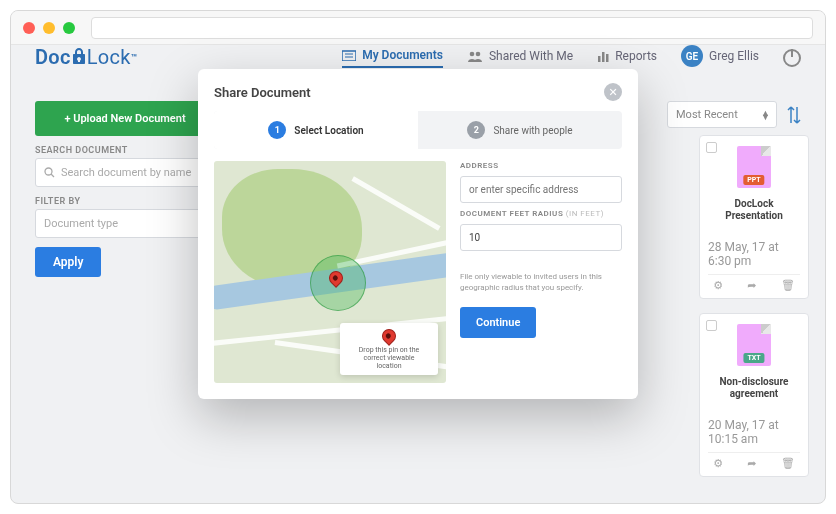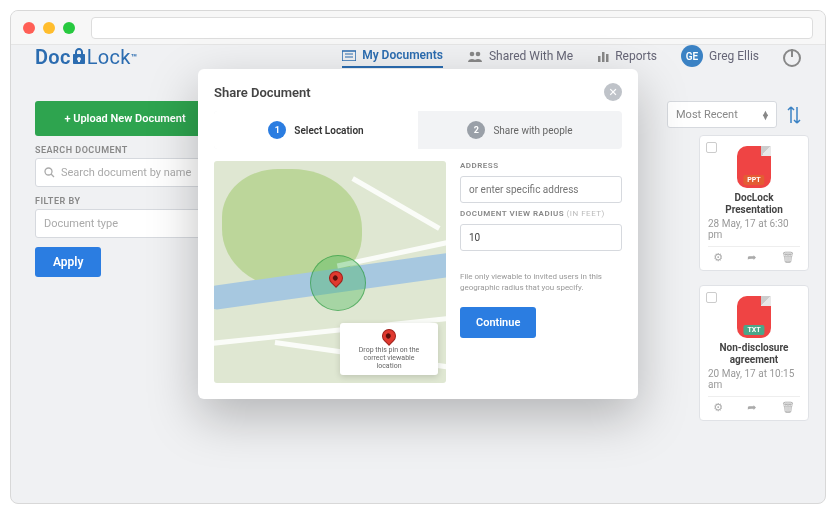--- a/index.html
+++ b/index.html
@@ -25,26 +25,26 @@
 .label{font-size:9px;letter-spacing:.5px;color:#888;font-weight:600;margin-top:6px}
 .field{display:flex;align-items:center;background:#fff;border:1px solid #d6d9de;border-radius:3px;padding:7px 8px;font-size:11px;color:#aaa;gap:6px}
 .apply{background:#2b7de1;color:#fff;border:none;font-size:12px;font-weight:600;padding:8px 18px;border-radius:3px;margin-top:6px;width:66px}
 .grid{flex:1;position:relative}
 .sortrow{display:flex;justify-content:flex-end;align-items:center;gap:10px;margin-bottom:12px}
 .sort{background:#fff;border:1px solid #d6d9de;border-radius:3px;padding:6px 24px 6px 8px;font-size:11px;color:#888;width:110px;position:relative}
 .sort::after{content:"";position:absolute;right:8px;top:50%;transform:translateY(-50%);font-size:9px;color:#888;line-height:.5;letter-spacing:-2px}
 .sort::after{content:"▲\A▼";white-space:pre}
 .sorticon{color:#3b82c4;font-size:16px}
 .card{width:110px;background:#fff;border:1px solid #e0e2e6;border-radius:4px;padding:10px 8px 6px;display:flex;flex-direction:column;align-items:center;position:relative;font-size:10px;color:#666}
-.doc-icon{width:34px;height:42px;background:#ef4444;border-radius:10px;position:relative;margin-bottom:4px}
+.doc-icon{width:34px;height:42px;background:#f0abfc;border-radius:2px;position:relative;margin-bottom:10px}
 .doc-icon::before{content:"";position:absolute;top:0;right:0;width:10px;height:10px;background:linear-gradient(135deg,#ccc 50%,#e8e8e8 50%)}
 .badge{position:absolute;bottom:3px;left:50%;transform:translateX(-50%);font-size:7px;font-weight:700;color:#fff;padding:1px 4px;border-radius:2px}
 .badge.ppt{background:#e35d33}.badge.txt{background:#4aa789}.badge.rtf{background:#3b82c4}
 .card .title{font-size:10px;color:#444;text-align:center;font-weight:700;line-height:1.2}
-.card .date{font-size:10px;color:#999;margin-top:2px}
+.card .date{font-size:12px;color:#999;margin-top:18px}
 .card .actions{display:flex;gap:14px;margin-top:6px;border-top:1px solid #eee;padding-top:4px;width:100%;justify-content:space-around;color:#aaa;font-size:11px}
 .card .chk{position:absolute;top:6px;left:6px;width:11px;height:11px;border:1px solid #ccc;border-radius:2px}
 .thumbs{display:flex;gap:14px;margin-top:14px}
 .thumb{width:60px;height:72px;background:#fff;border:1px solid #e0e2e6;border-radius:3px;display:flex;align-items:center;justify-content:center;position:relative}
 .thumb .chk{position:absolute;top:5px;left:5px;width:10px;height:10px;border:1px solid #ccc;border-radius:2px}
 .thumb .doc-icon{width:28px;height:34px}
 
 .overlay{position:absolute;inset:0;display:flex;align-items:flex-start;justify-content:center;padding-top:58px;pointer-events:none}
 .modal{width:440px;background:#fff;border-radius:6px;box-shadow:0 18px 50px rgba(0,0,0,.25);pointer-events:auto;padding:14px 16px 16px}
 .modal-head{display:flex;align-items:center;justify-content:space-between;margin-bottom:10px}
@@ -237,21 +237,21 @@
           <div class="pin center"></div>
           <div class="tooltip">
             <div class="pin"></div>
             <span>Drop this pin on the correct viewable location</span>
           </div>
         </div>
         <div class="form">
           <div class="lbl">ADDRESS</div>
           <input placeholder="or enter specific address" style="">
           <div class="lbl">
-            <span>DOCUMENT VIEW RADIUS</span> <span class="unit">(IN FEET)</span>
+            <span>DOCUMENT FEET RADIUS</span> <span class="unit">(IN FEET)</span>
           </div>
           <input value="10" style="">
           <div class="help">File only viewable to invited users in this geographic radius that you specify.</div>
           <button class="continue">Continue</button>
         </div>
       </div>
     </div>
   </div>
 </div>
 

